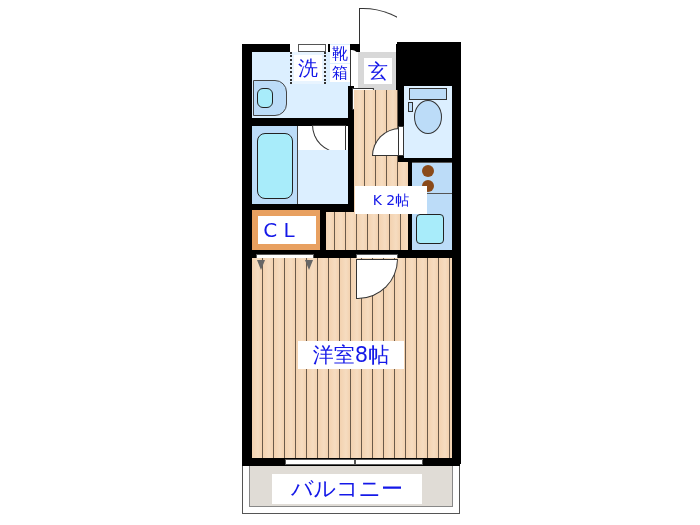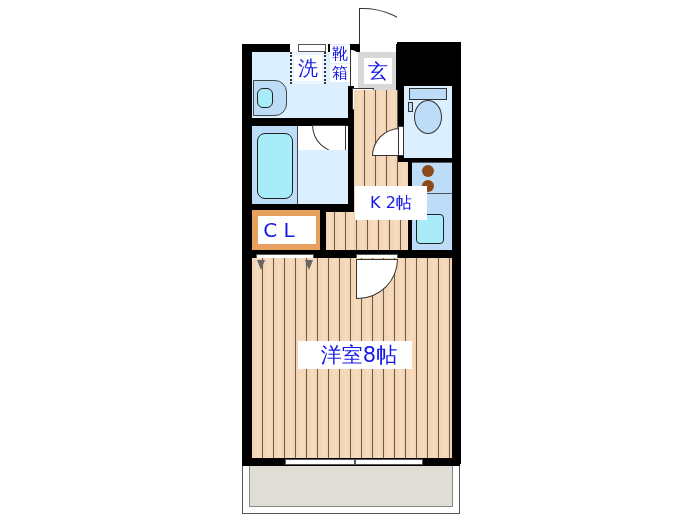--- a/index.html
+++ b/index.html
@@ -69,21 +69,21 @@
   <div class="abs" style="left:372px;top:128px;width:32px;height:28px;border:1px solid #333;border-radius:32px 0 0 0;background:#fff;"></div>
   <div class="abs" style="left:398px;top:126px;width:6px;height:30px;background:#fff;border:1px solid #333;"></div>
 
   <div class="wall" style="left:408px;top:160px;width:4px;height:92px;"></div>
   <div class="abs tile-mid" style="left:412px;top:162px;width:40px;height:90px;border-top:1px solid #555;"></div>
   <div class="abs" style="left:412px;top:193px;width:40px;height:1px;background:#555;"></div>
   <div class="abs" style="left:422px;top:165px;width:12px;height:12px;background:#8a4a1a;border-radius:50%;"></div>
   <div class="abs" style="left:422px;top:180px;width:12px;height:12px;background:#8a4a1a;border-radius:50%;"></div>
   <div class="abs" style="left:416px;top:214px;width:28px;height:30px;background:#a8ecfa;border:1.5px solid #222;border-radius:4px;"></div>
 
-  <div class="label" style="left:355px;top:186px;width:72px;height:34px;font-size:16px;">K 2帖</div>
+  <div class="label" style="left:355px;top:186px;width:72px;height:28px;font-size:14px;">K 2帖</div>
 
   <div class="wall" style="left:242px;top:118px;width:112px;height:8px;"></div>
   <div class="abs" style="left:312px;top:125px;width:34px;height:28px;border:1px solid #333;border-radius:0 0 0 34px;background:#fff;"></div>
   <div class="abs tile-mid" style="left:252px;top:126px;width:46px;height:80px;"></div>
   <div class="abs tile-light" style="left:298px;top:150px;width:50px;height:56px;"></div>
   <div class="abs" style="left:297px;top:126px;width:1px;height:80px;background:#444;"></div>
   <div class="abs" style="left:257px;top:133px;width:36px;height:66px;background:#a8ecfa;border:1.5px solid #222;border-radius:8px;"></div>
 
   <div class="wall" style="left:242px;top:204px;width:112px;height:8px;"></div>
 
@@ -92,21 +92,22 @@
   <div class="label" style="left:258px;top:216px;width:42px;height:28px;font-size:20px;">C L</div>
 
   <div class="wall" style="left:242px;top:250px;width:218px;height:8px;"></div>
   <div class="abs" style="left:256px;top:254px;width:58px;height:6px;background:#fff;border:1px solid #555;"></div>
   <div class="abs" style="left:356px;top:254px;width:42px;height:6px;background:#fff;border:1px solid #555;"></div>
 
   <div class="abs floor-wood" style="left:252px;top:258px;width:200px;height:201px;"></div>
   <div class="abs" style="left:356px;top:259px;width:42px;height:40px;border:1px solid #333;border-radius:0 0 42px 0;background:#fff;"></div>
   <div class="abs" style="left:257px;top:260px;width:0;height:0;border-left:4px solid transparent;border-right:4px solid transparent;border-top:10px solid #666;"></div>
   <div class="abs" style="left:305px;top:260px;width:0;height:0;border-left:4px solid transparent;border-right:4px solid transparent;border-top:10px solid #666;"></div>
-  <div class="label" style="left:298px;top:341px;width:106px;height:28px;font-size:21px;padding-left:8px;">洋室8帖</div>
+  <div class="label" style="left:298px;top:341px;width:106px;height:28px;font-size:21px;">洋室8帖</div>
 
   <div class="wall" style="left:242px;top:458px;width:218px;height:8px;"></div>
   <div class="abs" style="left:285px;top:459px;width:70px;height:6px;background:#fff;border:1px solid #555;"></div>
   <div class="abs" style="left:355px;top:459px;width:68px;height:6px;background:#fff;border:1px solid #555;"></div>
 
   <div class="abs" style="left:242px;top:466px;width:218px;height:48px;background:#fff;border:1.5px solid #555;border-top:none;"></div>
   <div class="abs" style="left:249px;top:466px;width:204px;height:41px;background:#e0dcd6;border:1px solid #888;border-top:none;"></div>
+  <div class="label" style="left:272px;top:474px;width:150px;height:30px;font-size:22px;">バルコニー</div>
 </div>
 
 </body></html>

